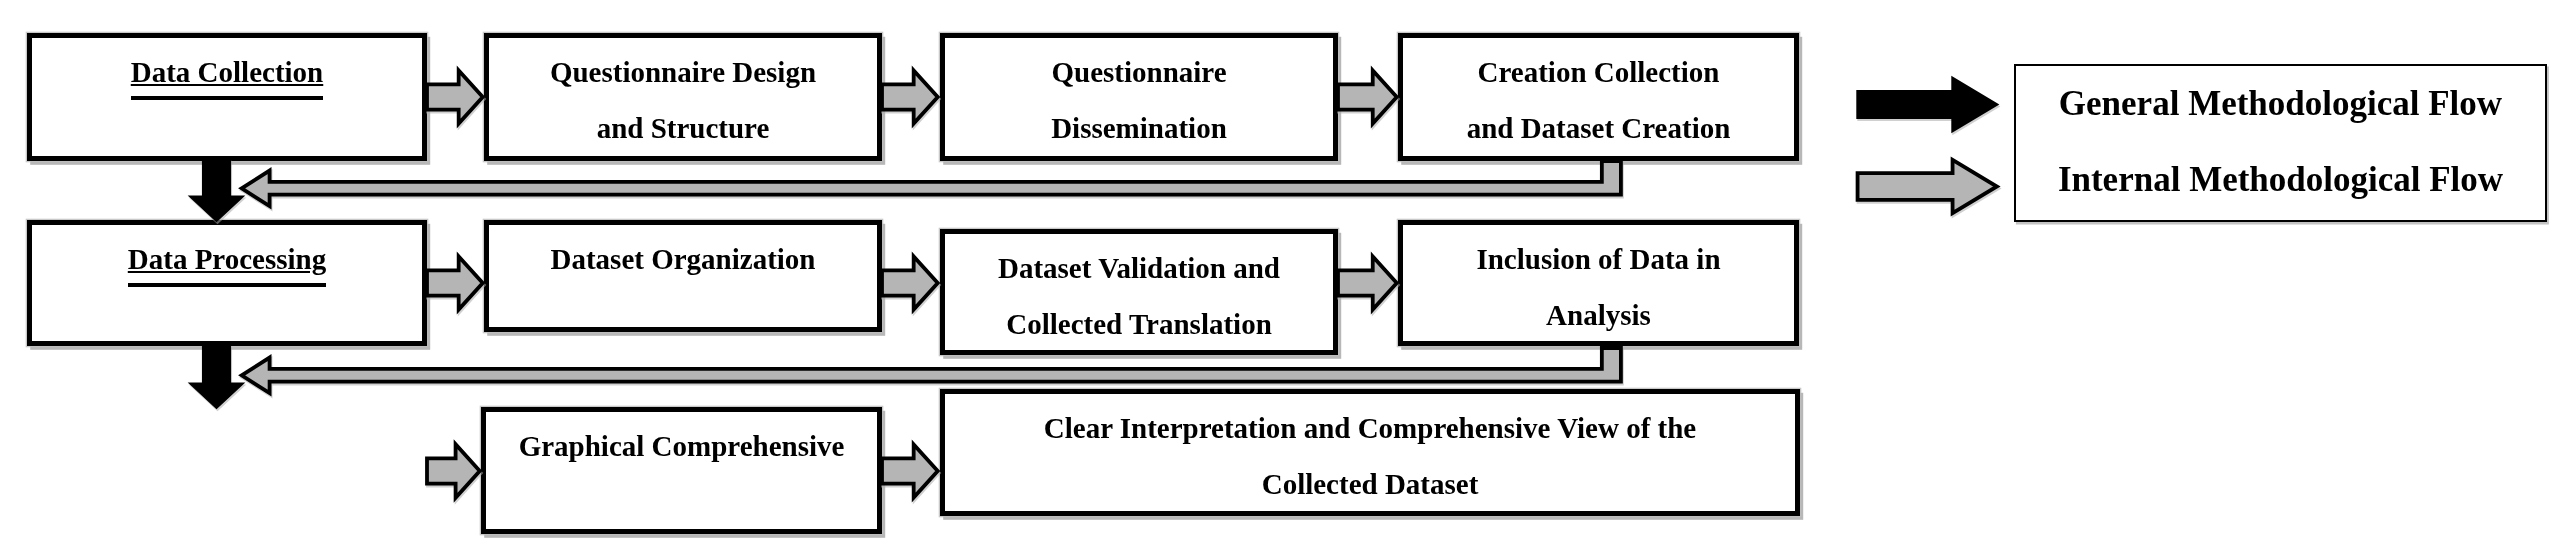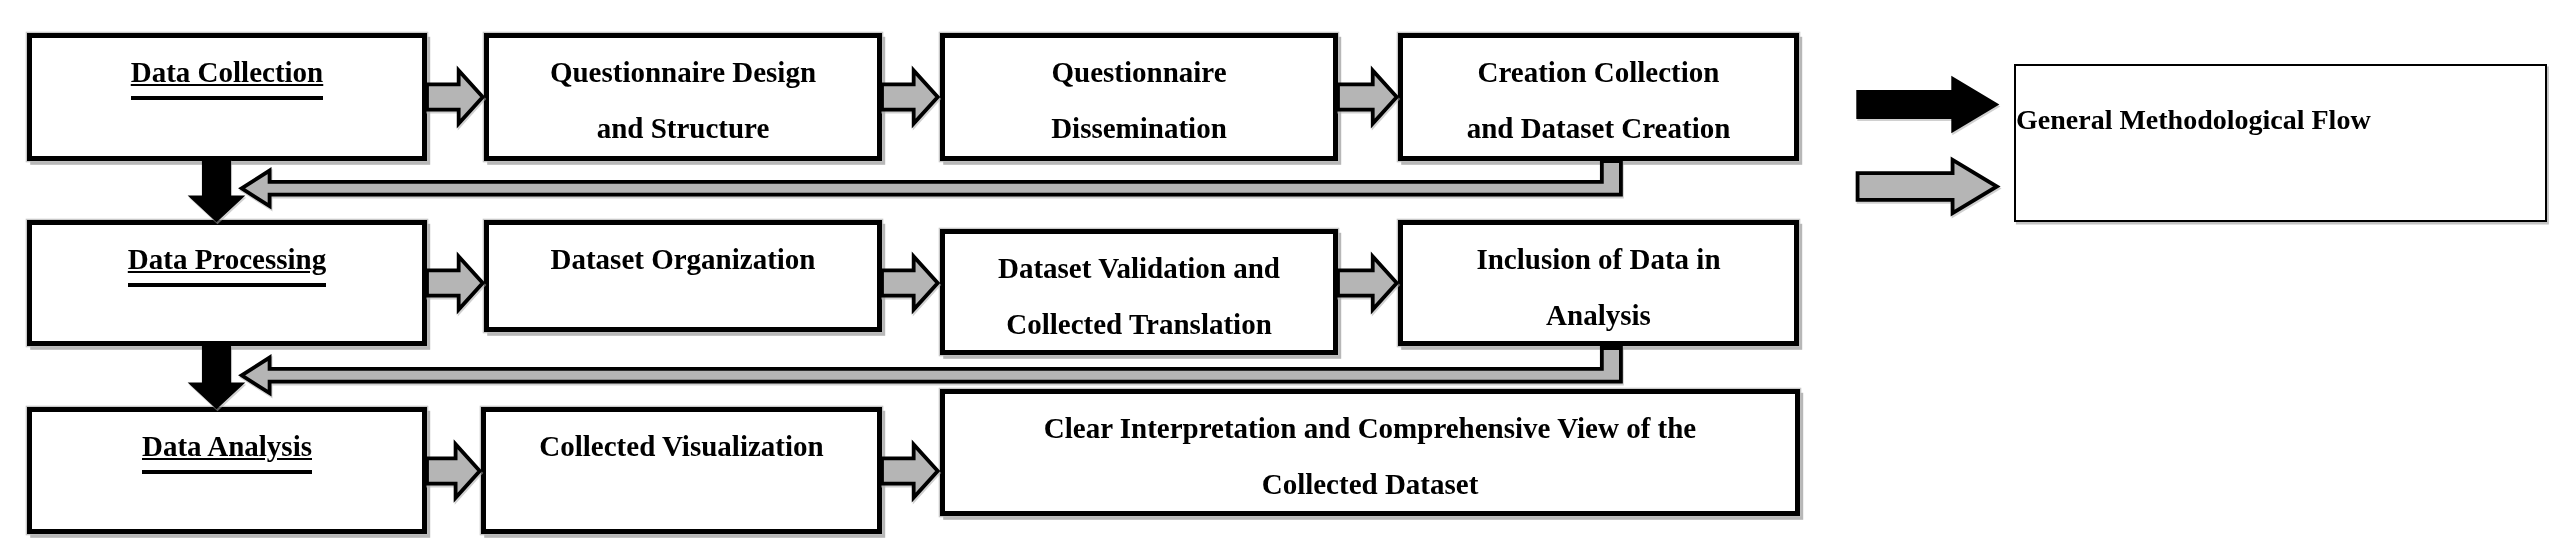--- a/index.html
+++ b/index.html
@@ -21,24 +21,24 @@
     box-shadow:0 0 0 1.3px rgba(190,190,190,.85), 3.2px 3.8px 0 rgba(165,165,165,.8);
     font-size:29px;
   }
   .bline{display:block;height:56px;line-height:56px;white-space:nowrap;}
   .u{display:inline-block;border-bottom:4.5px solid #000;padding-bottom:6px;line-height:1.15;text-decoration:underline;}
   .legendbox{
     position:absolute;
     background:#ffffff;
     border:2.5px solid #000;
     box-sizing:border-box;
-    text-align:left;
-    padding-top:16px;
+    text-align:center;
+    padding-top:0;
     box-shadow:1.9px 2.5px 0 rgba(170,170,170,.7);
-    font-size:28px;
+    font-size:35px;
   }
   .lline{display:block;height:76px;line-height:76px;white-space:nowrap;}
   svg.conn{position:absolute;overflow:visible;filter:drop-shadow(1.9px 2.5px 0 rgba(170,170,170,.55));}
 </style>
 </head>
 <body>
 
 <div id="canvas">
 
   <div class="box" style="left:27px;top:33px;width:400px;height:128px">
@@ -91,26 +91,23 @@
   <svg class="conn" style="left:427px;top:251px" width="57" height="64" viewBox="0 0 90 100">
     <polygon points="0,30 50,30 50,8 88,50 50,92 50,70 0,70" stroke="#000" stroke-width="6" fill="#b5b5b5"></polygon>
   </svg>
   <svg class="conn" style="left:882px;top:251px" width="57" height="64" viewBox="0 0 90 100">
     <polygon points="0,30 50,30 50,8 88,50 50,92 50,70 0,70" stroke="#000" stroke-width="6" fill="#b5b5b5"></polygon>
   </svg>
   <svg class="conn" style="left:1338px;top:251px" width="60" height="64" viewBox="0 0 95 100">
     <polygon points="0,30 55,30 55,8 93,50 55,92 55,70 0,70" stroke="#000" stroke-width="6" fill="#b5b5b5"></polygon>
   </svg>
 
-  <div class="box" style="left:27px;top:407px;width:400px;height:127px">
-    <div class="bline"><span class="u">Data Analysis</span></div>
-  </div>
 
   <div class="box" style="left:481px;top:407px;width:401px;height:127px">
-    <div class="bline">Collected Visualization</div>
+    <div class="bline">Graphical Comprehensive</div>
   </div>
 
   <div class="box" style="left:940px;top:389px;width:860px;height:127px">
     <div class="bline">Clear Interpretation and Comprehensive View of the</div>
     <div class="bline">Collected Dataset</div>
   </div>
 
   <svg class="conn" style="left:427px;top:439px" width="54" height="64" viewBox="0 0 85 100">
     <polygon points="0,30 45,30 45,8 83,50 45,92 45,70 0,70" stroke="#000" stroke-width="6" fill="#b5b5b5"></polygon>
   </svg>
@@ -134,16 +131,17 @@
 
   <svg class="conn" style="left:1856px;top:76px" width="145" height="57" viewBox="0 0 228 90">
     <polygon points="2,24 152,24 152,3 222,45 152,87 152,66 2,66" stroke="#000" stroke-width="4" fill="#000000"></polygon>
   </svg>
   <svg class="conn" style="left:1856px;top:158px" width="145" height="57" viewBox="0 0 228 90">
     <polygon points="2,24 152,24 152,3 222,45 152,87 152,66 2,66" stroke="#000" stroke-width="6" fill="#b5b5b5"></polygon>
   </svg>
 
   <div class="legendbox" style="left:2014px;top:64px;width:533px;height:158px">
     <div class="lline">General Methodological Flow</div>
+    <div class="lline">Internal Methodological Flow</div>
   </div>
 
 </div>
 
 
 </body></html>

